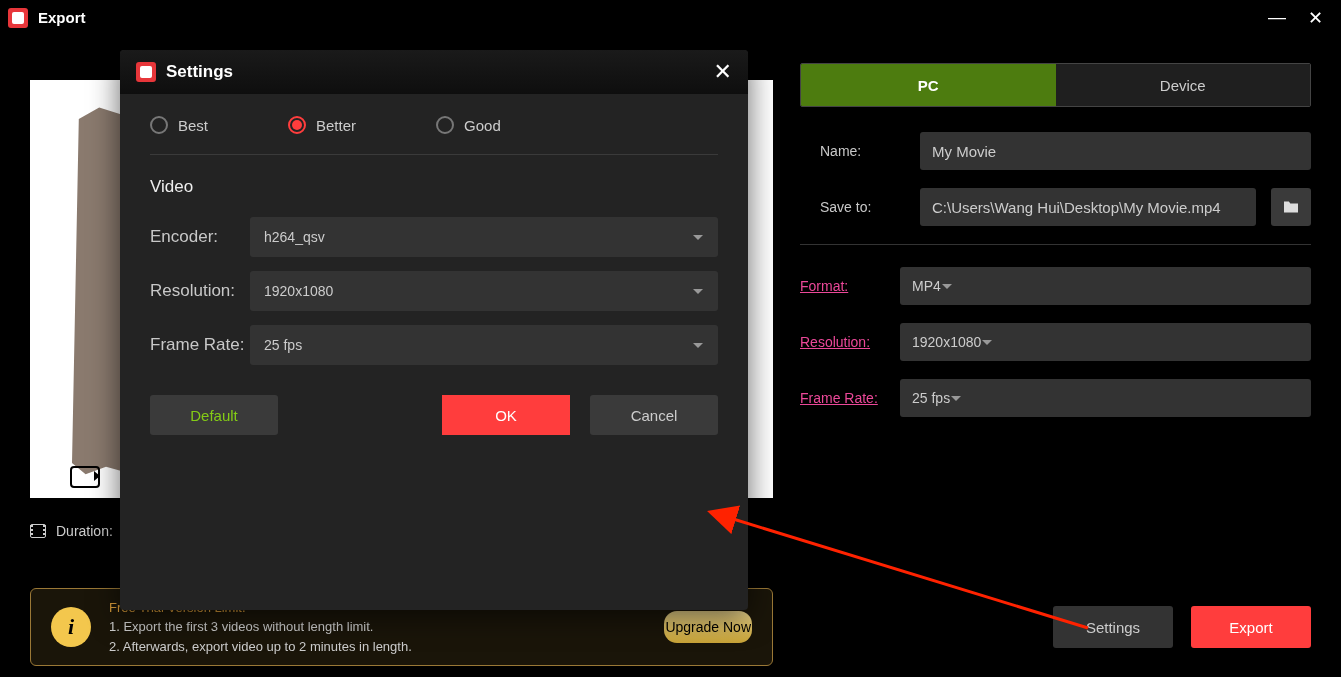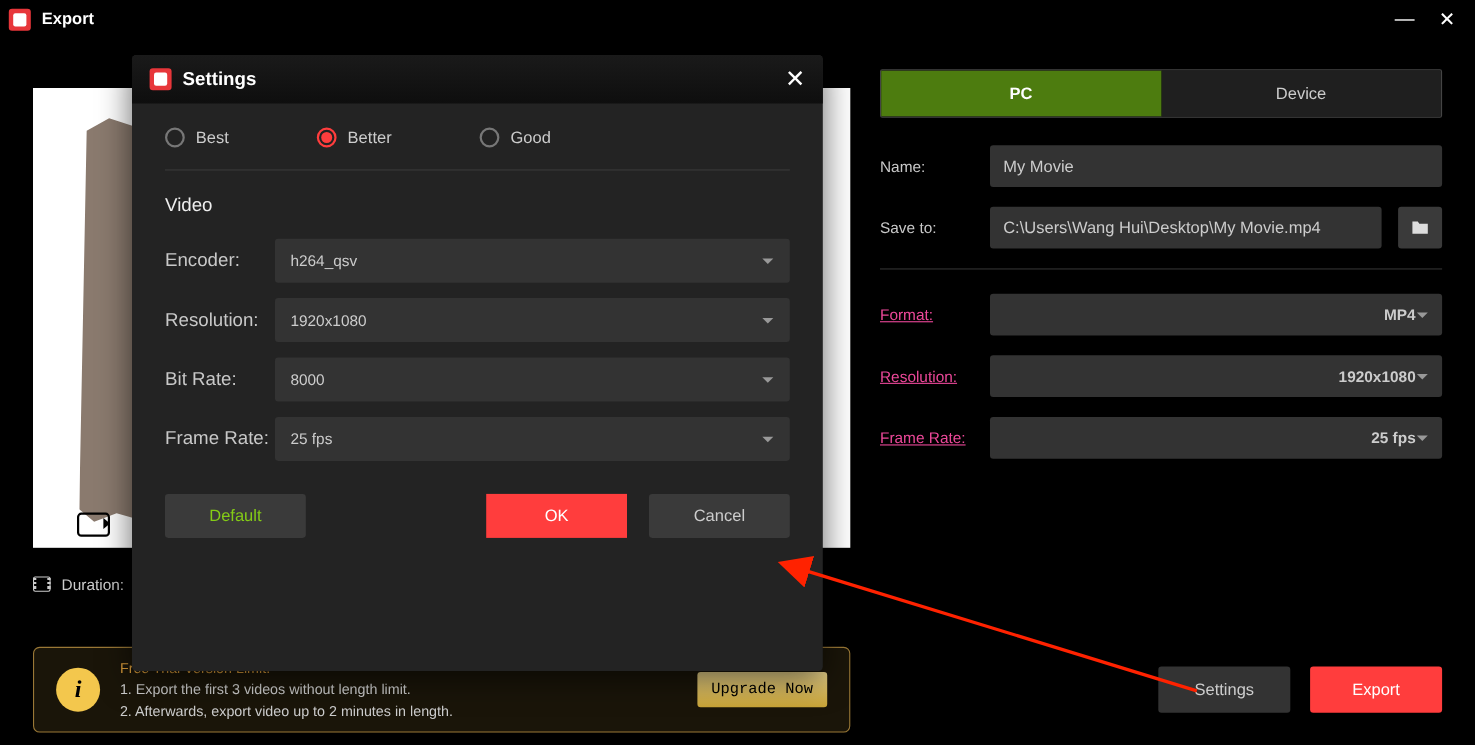--- a/index.html
+++ b/index.html
@@ -22,38 +22,38 @@
 .duration-row { display:flex; align-items:center; gap:10px; margin-top:25px; color:#ccc; font-size:14px;}
 .duration-row .film-icon { width:16px; height:14px; border:1px solid #ccc; border-radius:2px; position:relative;}
 .duration-row .film-icon::before, .duration-row .film-icon::after { content:''; position:absolute; width:3px; height:100%; background:repeating-linear-gradient(#ccc 0 2px, transparent 2px 4px);}
 .duration-row .film-icon::before{left:-1px;} .duration-row .film-icon::after{right:-1px;}
 
 .side-panel { flex:1; padding: 28px 30px 0 20px; }
 .tabs-row { display:flex; border:1px solid #444; border-radius:2px; margin-bottom:25px; overflow:hidden;}
 .tabs-row .tab { flex:1; height:42px; display:flex; align-items:center; justify-content:center; font-size:15px; cursor:pointer; background:#1f1f1f; color:#ccc; border:none;}
 .tabs-row .tab.active { background:#4d7c0f; color:#fff; font-weight:600;}
 
-.form-row { display:flex; align-items:center; margin-bottom:18px; gap:15px;}
+.form-row { display:flex; align-items:center; margin-bottom:18px; gap:15px;margin-left:20px;}
 .form-row label { width:85px; font-size:14px; color:#c8c8c8;}
 .form-row input[type=text] { flex:1; height:38px; background:#333; border:none; color:#ccc; padding:0 12px; font-size:15px; border-radius:3px;}
 .form-row .browse-btn { width:40px; height:38px; background:#3a3a3a; border:none; border-radius:3px; display:flex; align-items:center; justify-content:center; cursor:pointer;}
 .folder-svg { width:18px; height:14px; fill:#ddd;}
 .form-sep { height:1px; background:#333; margin: 15px 0 22px 0;}
 .select-row { display:flex; align-items:center; margin-bottom:18px; gap:15px;}
 .select-row label { width:85px; font-size:14px; color:#ec4899;text-decoration:underline;}
-.select-box { flex:1; height:38px; background:#333; border:none; color:#ccc; padding:0 12px; font-size:14px; border-radius:3px; display:flex; align-items:center; justify-content:flex-end; cursor:pointer;font-weight:bold;}
+.select-box { flex:1; height:38px; background:#333; border:none; color:#ccc; padding:0 12px; font-size:14px; border-radius:3px; display:flex; align-items:center; justify-content:flex-start; cursor:pointer;}
 .chev { width:12px; height:12px; }
 .chev svg { width:12px; height:12px; fill:#999;}
 
 .bottom-bar { position:absolute; bottom:0; left:0; right:0; height:100px; display:flex; align-items:center; padding:0 30px;}
 .trial-box { flex:1; height:78px; border:1px solid #9a7836; border-radius:6px; background:#1a1509; display:flex; align-items:center; padding:0 20px; gap:18px;}
 .info-circle { width:40px; height:40px; border-radius:50%; background:#f3c74d; display:flex; align-items:center; justify-content:center; color:#000; font-weight:bold; font-style:italic; font-size:22px; font-family:Georgia,serif;}
 .trial-text { flex:1; font-size:13px; color:#ccc; line-height:1.5;}
 .trial-text .heading { color:#d89b3a; font-size:13px;}
-.upgrade-btn { background:linear-gradient(#e6d089,#c9a437); border:none; color:#000; padding:8px 13px; font-size:14px; border-radius:3px; cursor:pointer;font-family:Liberation Mono, monospace;}
+.upgrade-btn { background:linear-gradient(#e6d089,#c9a437); border:none; color:#000; padding:8px 1px; font-size:14px; border-radius:13px; cursor:pointer;}
 
 .action-btns { display:flex; gap:18px; margin-left:280px;}
 .settings-btn { width:120px; height:42px; background:#333; border:none; color:#ccc; font-size:15px; border-radius:3px; cursor:pointer;}
 .export-btn { width:120px; height:42px; background:#ff3d3d; border:none; color:#fff; font-size:15px; border-radius:3px; cursor:pointer;}
 
 
 .modal { position:absolute; top:50px; left:120px; width:628px; height:560px; background:#232323; border-radius:4px; box-shadow:0 6px 30px rgba(0,0,0,.6); z-index:20;}
 .modal-header { height:44px; background:linear-gradient(#1a1a1a,#0e0e0e); display:flex; align-items:center; padding:0 16px; border-top-left-radius:4px; border-top-right-radius:4px;}
 .modal-header .app-icon2 { width:20px; height:20px; background:#e7363a; border-radius:3px; margin-right:10px; position:relative;}
 .modal-header .app-icon2::after { content:''; position:absolute; top:4px; left:4px; right:4px; bottom:4px; background:#fff; border-radius:2px;}
@@ -204,29 +204,20 @@
         <span>h264_qsv</span>
         <span class="chev"><svg viewBox="0 0 12 12">
               <path d="M1 3l5 5 5-5z"></path>
             </svg></span>
       </div>
     </div>
     <div class="mrow">
       <label>Resolution:</label>
       <div class="mselect">
         <span>1920x1080</span>
-        <span class="chev"><svg viewBox="0 0 12 12">
-              <path d="M1 3l5 5 5-5z"></path>
-            </svg></span>
-      </div>
-    </div>
-    <div class="mrow">
-      <label>Bit Rate:</label>
-      <div class="mselect">
-        <span>8000</span>
         <span class="chev"><svg viewBox="0 0 12 12">
               <path d="M1 3l5 5 5-5z"></path>
             </svg></span>
       </div>
     </div>
     <div class="mrow">
       <label>Frame Rate:</label>
       <div class="mselect">
         <span>25 fps</span>
         <span class="chev"><svg viewBox="0 0 12 12">

